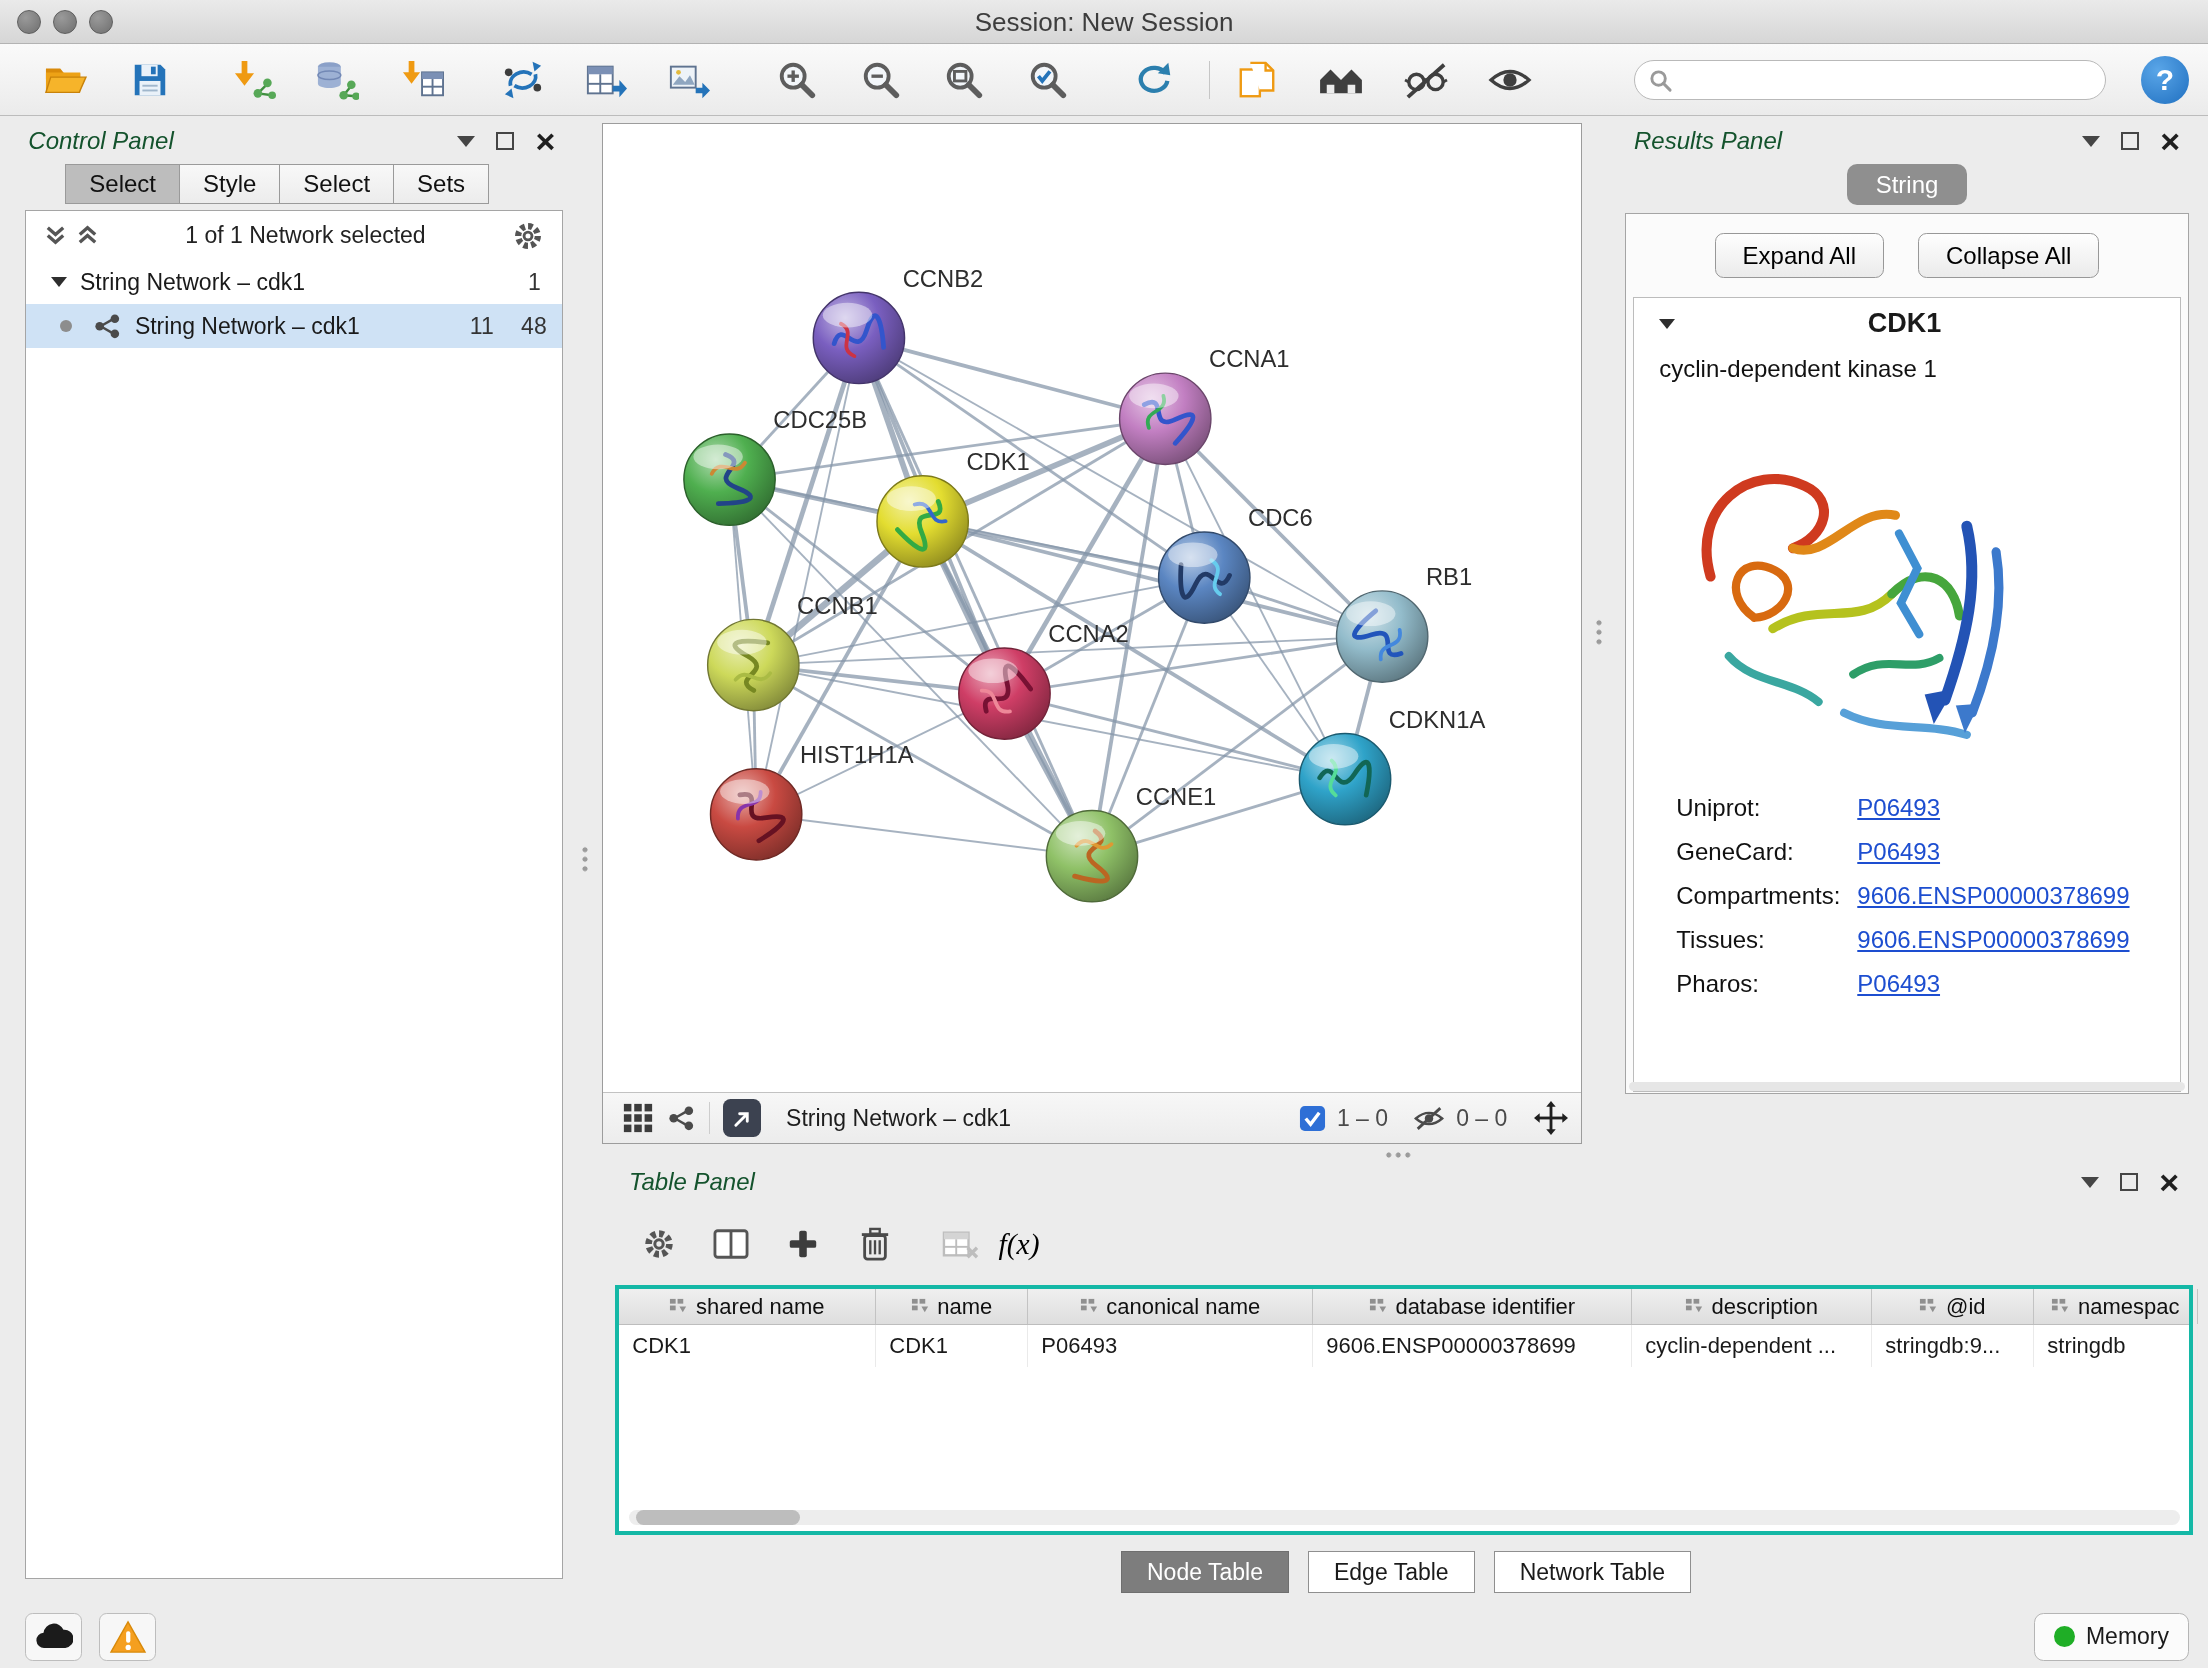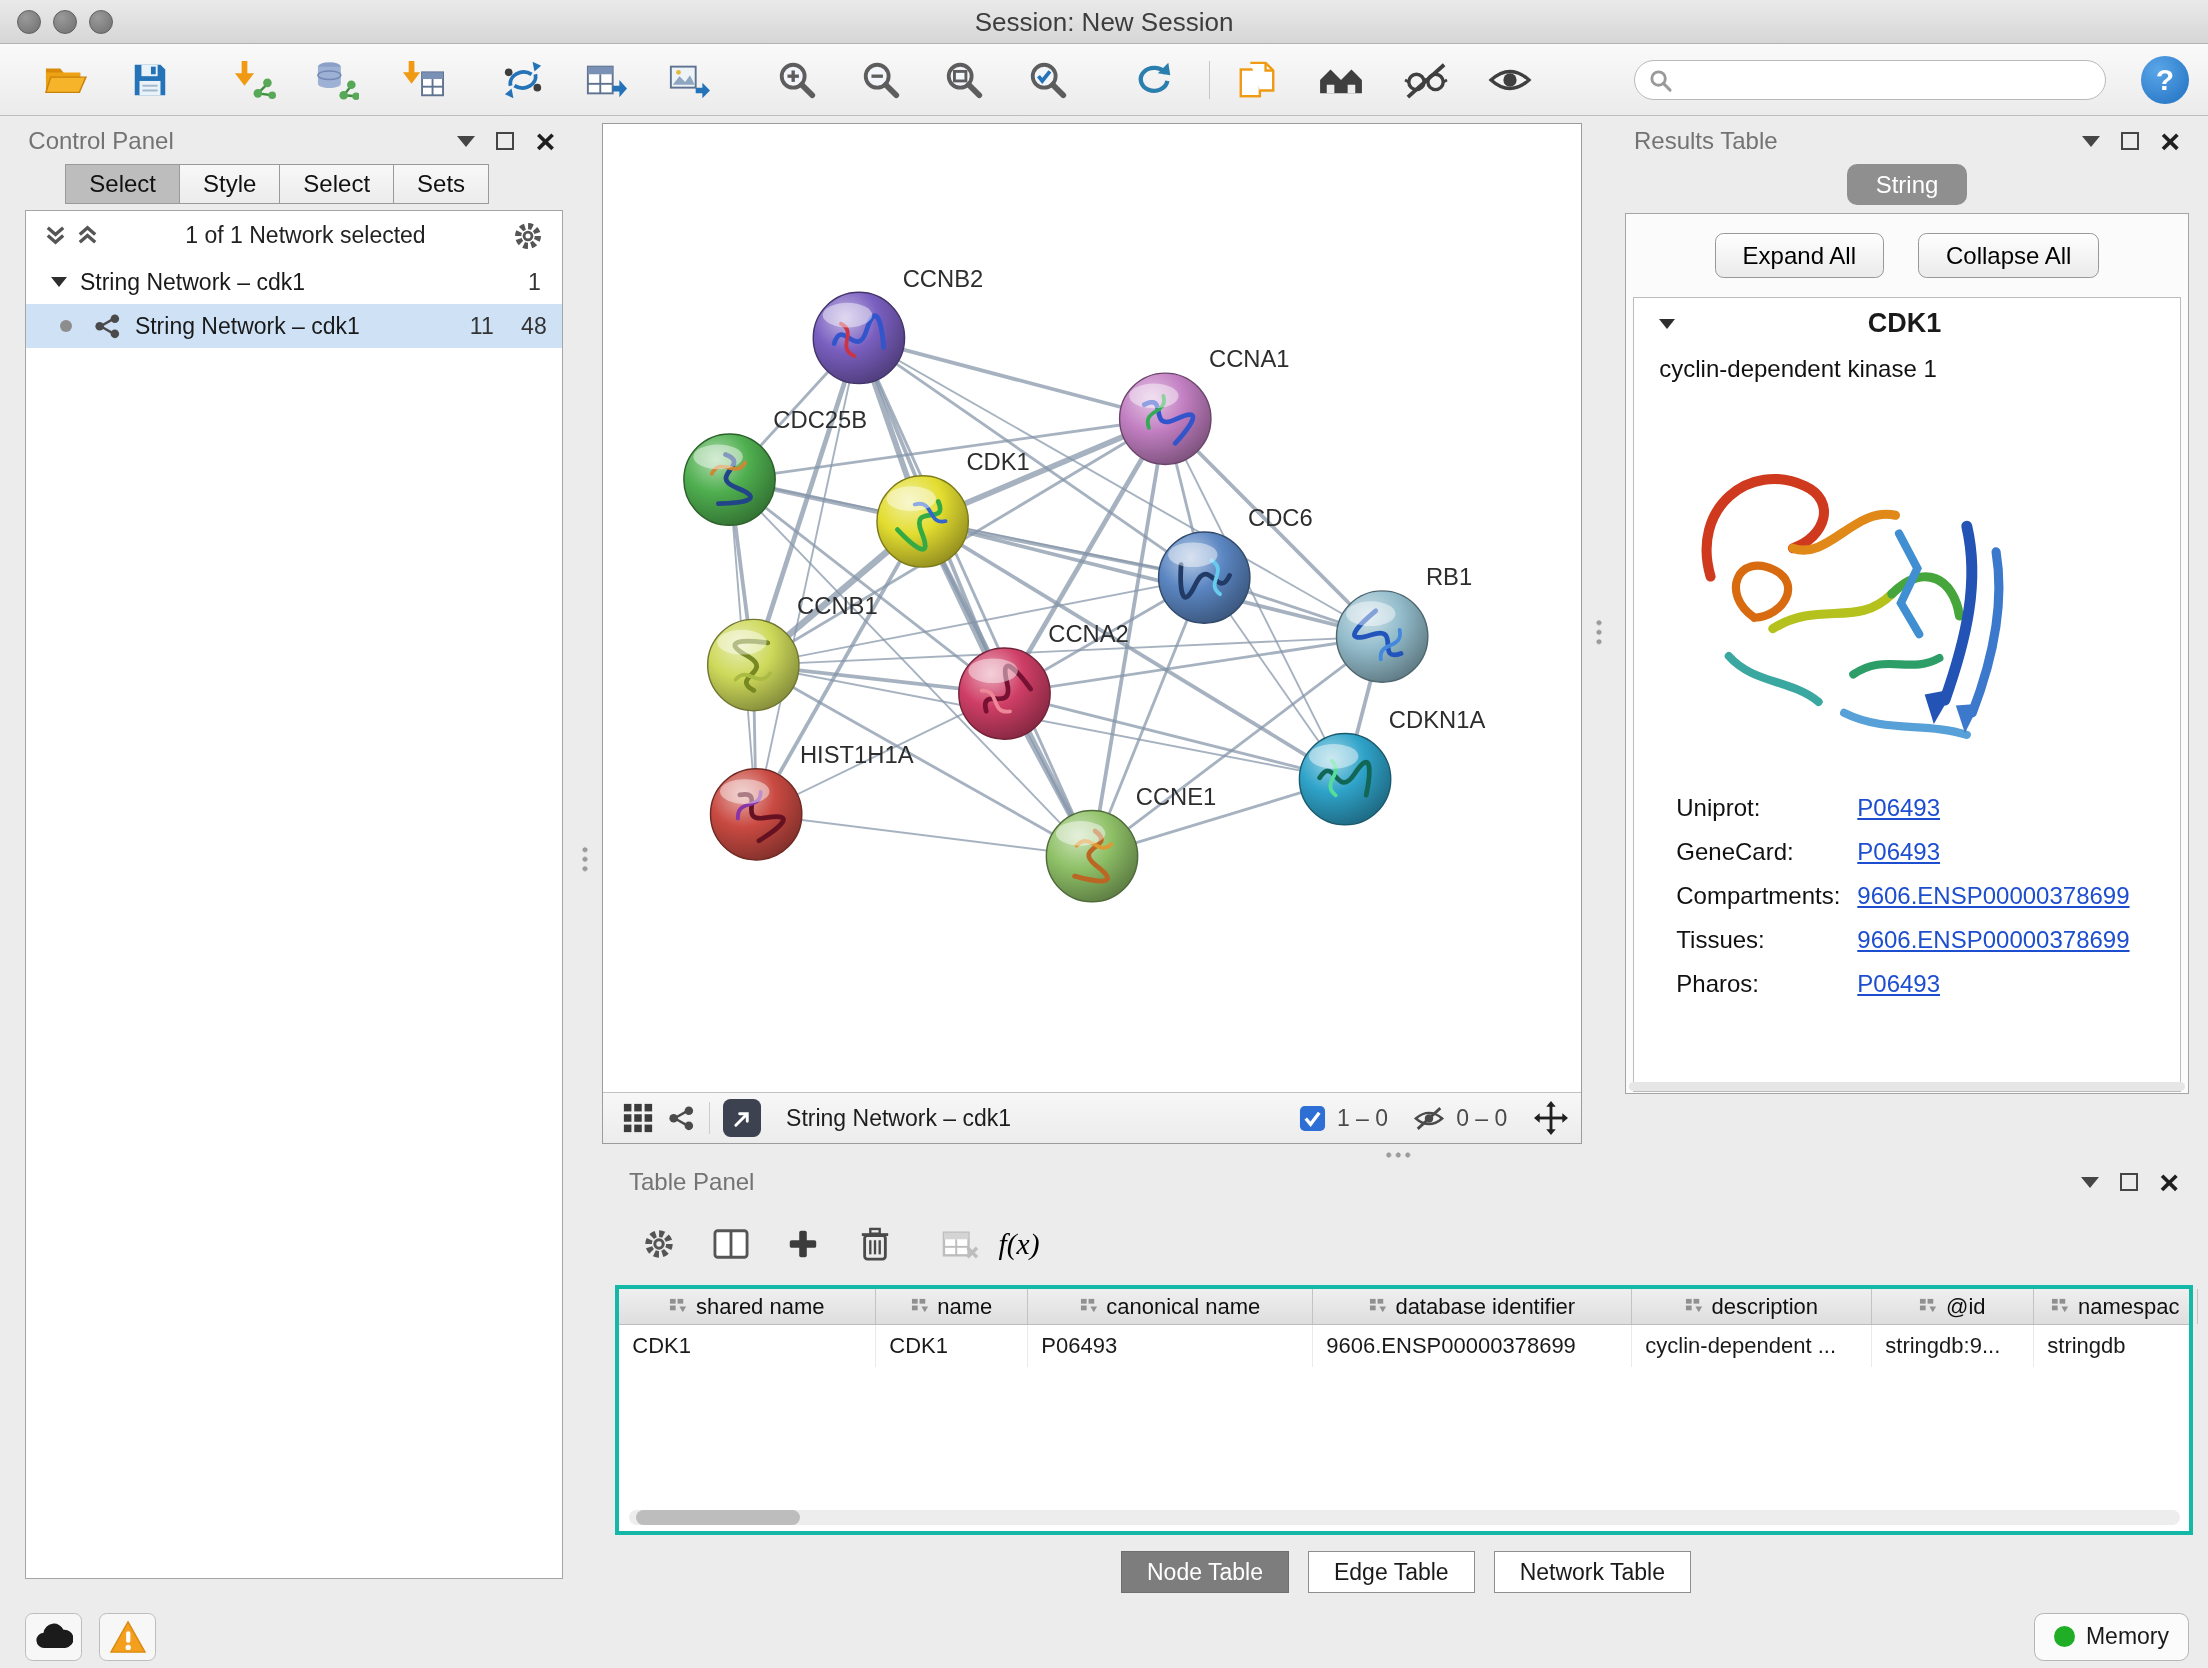--- a/index.html
+++ b/index.html
@@ -15,21 +15,21 @@
 
 .toolbar { position:absolute; left:0; top:44px; width:100%; height:72px; background:linear-gradient(#fafafa,#ebebeb); border-bottom:1px solid #bcbcbc; }
 .tbtn { position:absolute; top:11.4px; width:49px; height:49px; display:flex; align-items:center; justify-content:center; }
 .tsep { position:absolute; top:17px; width:1px; height:38px; background:#c6c6c6; }
 .searchbox { position:absolute; left:1634px; top:16px; width:472px; height:40px; background:#fff; border:1px solid #b9b9b9; border-radius:20px; display:flex; align-items:center; padding:0 13.3px; gap:7.6px; }
 .searchbox input { border:none; outline:none; flex:1; font-size:23px; font-family:inherit; background:transparent; }
 .helpbtn { position:absolute; left:2141px; top:12.4px; width:48px; height:48px; border-radius:50%; background:radial-gradient(circle at 35% 30%,#5aa6e8,#1f6fc0); color:#fff; font-size:30px; font-weight:bold; display:flex; align-items:center; justify-content:center; }
 
 
 .phead { height:38px; display:flex; align-items:center; padding:0 15px; }
-.phead-title { font-size:24px; color:#737373; }
+.phead-title { font-size:24px; color:#14532d;font-style:italic; }
 .phead-icons { margin-left:auto; display:flex; align-items:center; gap:21px; }
 .ic-caret { width:0; height:0; border-left:9.5px solid transparent; border-right:9.5px solid transparent; border-top:11.4px solid #454545; }
 .ic-box { width:18px; height:18px; border:2.9px solid #454545; }
 .ic-x::before { content:"×"; } .ic-x { font-size:34px; font-weight:bold; color:#1f1f1f; line-height:27px; }
 
 
 .control-panel { position:absolute; left:13.3px; top:122px; width:557px; height:1470px; }
 .cp-tabs { position:absolute; left:53px; top:42px; display:flex; }
 .cp-tab { border:1px solid #9a9a9a; margin-left:-1px; padding:4.8px 23px; font-size:24px; background:linear-gradient(#f8f8f8,#ececec); color:#111; }
 .cp-tab.sel { background:#bdbdbd; }
@@ -558,21 +558,21 @@
           <path d="M18 36 l5 -6 h-10z" fill="#1f1f1f"></path>
           <path d="M0 18 l6 -5 v10z" fill="#1f1f1f"></path>
           <path d="M36 18 l-6 -5 v10z" fill="#1f1f1f"></path>
         </svg>
     </span>
   </div>
 </div>
 
 <div class="results-panel">
   <div class="phead">
-    <span class="phead-title">Results Table</span>
+    <span class="phead-title">Results Panel</span>
     <span class="phead-icons">
       <span class="ic-caret"></span>
       <span class="ic-box"></span>
       <span class="ic-x"></span>
     </span>
   </div>
   <div class="res-badge-row">
     <span class="res-badge">String</span>
   </div>
   <div class="res-box">

